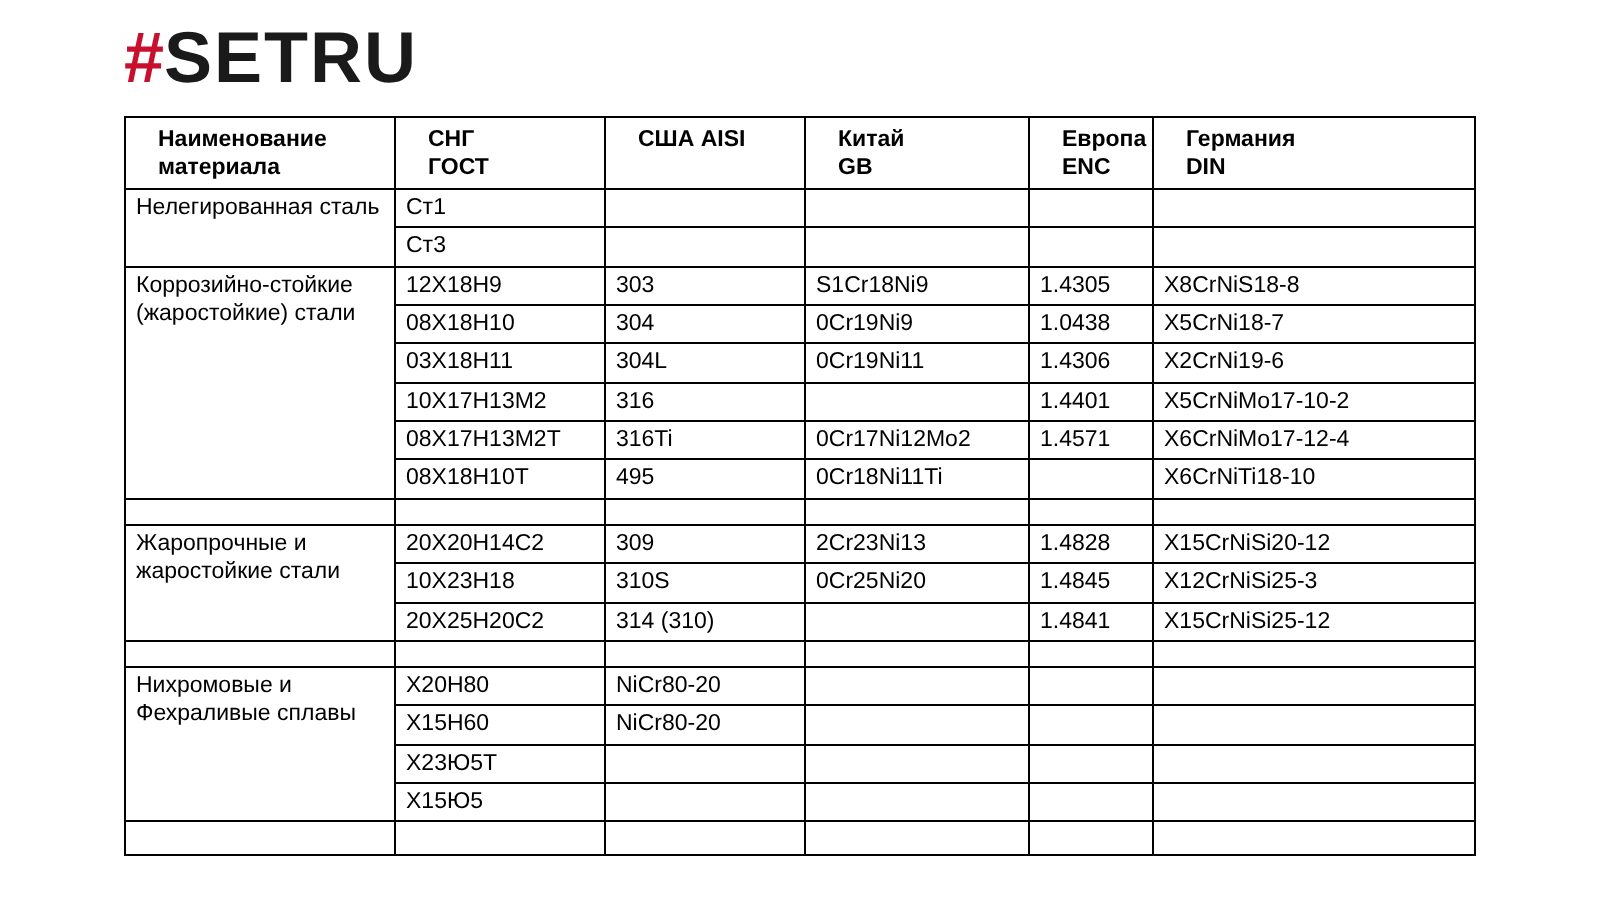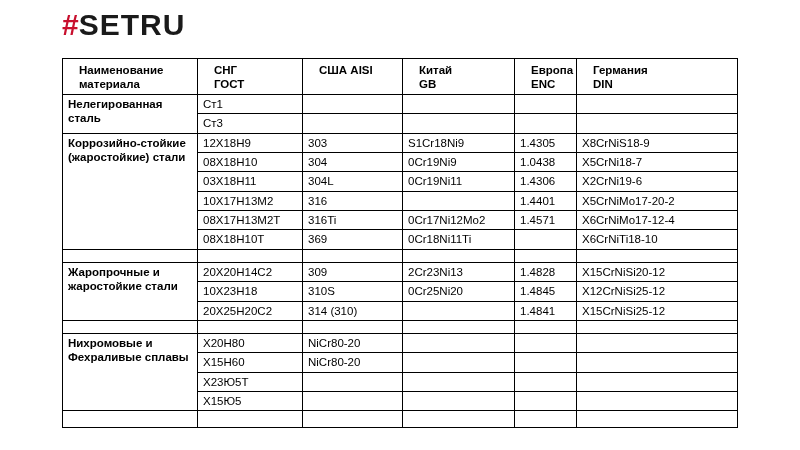--- a/index.html
+++ b/index.html
@@ -13,21 +13,21 @@
     font-family: "Liberation Sans", sans-serif;
     color: #000000;
     overflow: hidden;
     position: relative;
   }
   .logo {
     position: absolute;
     left: 62px;
     top: 8px;
     font-family: "Liberation Sans", sans-serif;
-    font-size: 30px;
+    font-size: 36px;
     font-weight: bold;
     letter-spacing: 0px;
     white-space: nowrap;
   }
   .logo .hash {
     color: #c8102e;
   }
   .logo .word {
     color: #1a1a1a;
     letter-spacing: 1px;
@@ -53,21 +53,21 @@
     box-sizing: border-box;
     overflow: hidden;
     white-space: nowrap;
   }
   table.spec td.head {
     font-weight: bold;
     vertical-align: top;
     padding-top: 4px;
   }
   table.spec td.group {
-    font-weight: bold;
+    font-weight: normal;
     white-space: normal;
   }
   table.spec tr.spacer td {
     height: 13px;
   }
   col.c0 { width: 135px; }
   col.c1 { width: 105px; }
   col.c2 { width: 100px; }
   col.c3 { width: 112px; }
   col.c4 { width: 62px; }
@@ -139,53 +139,53 @@
         <td></td>
         <td></td>
       </tr>
 
       <tr>
         <td class="group group-cell" rowspan="6">Коррозийно-стойкие (жаростойкие) стали</td>
         <td>12Х18Н9</td>
         <td>303</td>
         <td>S1Cr18Ni9</td>
         <td>1.4305</td>
-        <td>X8CrNiS18-9</td>
+        <td>X8CrNiS18-8</td>
       </tr>
       <tr>
         <td>08Х18Н10</td>
         <td>304</td>
         <td>0Cr19Ni9</td>
         <td>1.0438</td>
         <td>X5CrNi18-7</td>
       </tr>
       <tr>
         <td>03Х18Н11</td>
         <td>304L</td>
         <td>0Cr19Ni11</td>
         <td>1.4306</td>
         <td>X2CrNi19-6</td>
       </tr>
       <tr>
         <td>10Х17Н13М2</td>
         <td>316</td>
         <td></td>
         <td>1.4401</td>
-        <td>X5CrNiMo17-20-2</td>
+        <td>X5CrNiMo17-10-2</td>
       </tr>
       <tr>
         <td>08Х17Н13М2Т</td>
         <td>316Ti</td>
         <td>0Cr17Ni12Mo2</td>
         <td>1.4571</td>
         <td>X6CrNiMo17-12-4</td>
       </tr>
       <tr>
         <td>08Х18Н10Т</td>
-        <td>369</td>
+        <td>495</td>
         <td>0Cr18Ni11Ti</td>
         <td></td>
         <td>X6CrNiTi18-10</td>
       </tr>
 
       <tr class="spacer">
         <td></td>
         <td></td>
         <td></td>
         <td></td>
@@ -199,21 +199,21 @@
         <td>309</td>
         <td>2Cr23Ni13</td>
         <td>1.4828</td>
         <td>X15CrNiSi20-12</td>
       </tr>
       <tr>
         <td>10Х23Н18</td>
         <td>310S</td>
         <td>0Cr25Ni20</td>
         <td>1.4845</td>
-        <td>X12CrNiSi25-12</td>
+        <td>X12CrNiSi25-3</td>
       </tr>
       <tr>
         <td>20Х25Н20С2</td>
         <td>314 (310)</td>
         <td></td>
         <td>1.4841</td>
         <td>X15CrNiSi25-12</td>
       </tr>
 
       <tr class="spacer">

